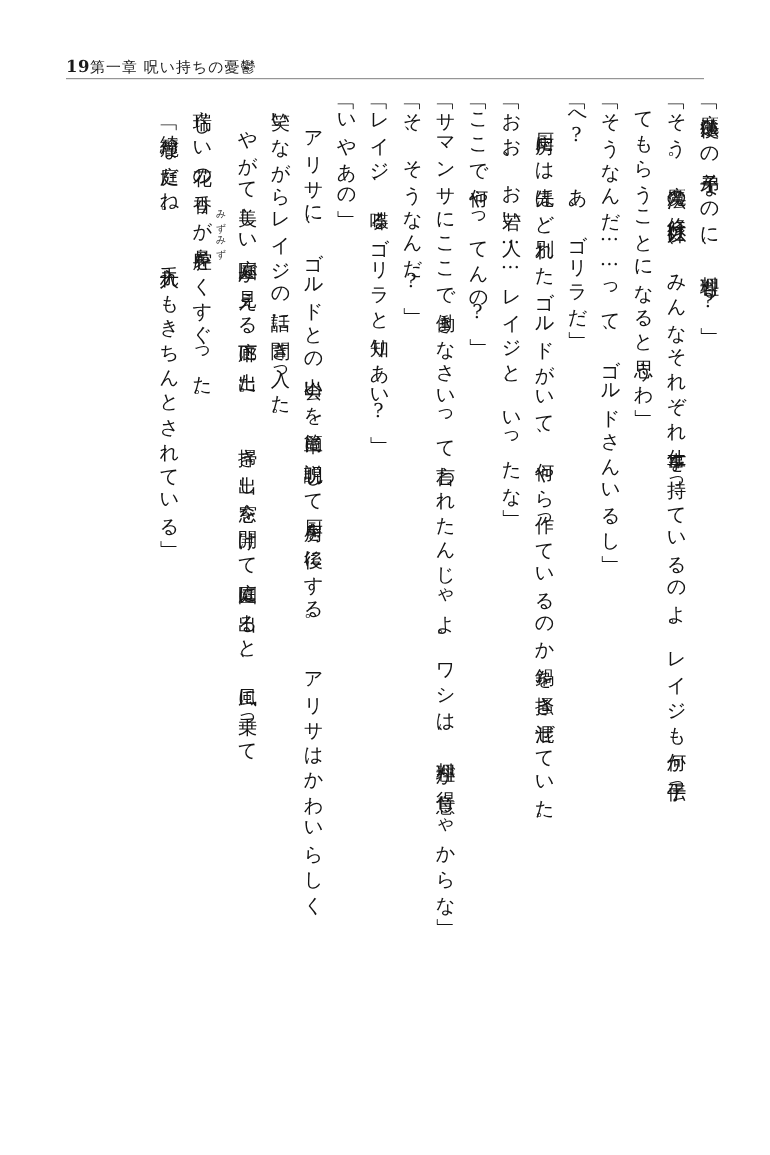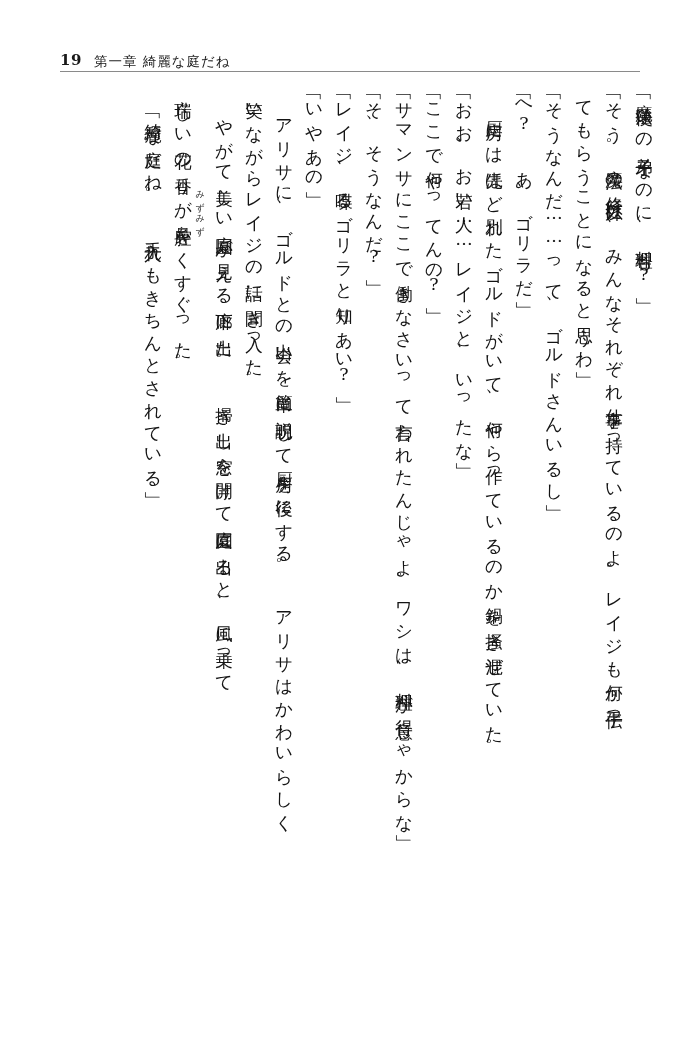--- a/index.html
+++ b/index.html
@@ -21,21 +21,20 @@
 
   
   #header {
     position: absolute;
     top: 42px;
     left: 60px;
     right: 60px;
     height: 26px;
     display: flex;
     align-items: flex-end;
-    gap: 12px;
     border-bottom: 1px solid #8a8a8a;
     padding-bottom: 3px;
   }
   #header .page-num {
     font-family: "DejaVu Serif", "Liberation Serif", serif;
     font-weight: bold;
     font-size: 15px;
     letter-spacing: 0.5px;
     line-height: 1;
   }
@@ -95,21 +94,21 @@
     margin-right: -2px;
   }
 </style>
 </head>
 <body>
 
 <div id="page">
 
   <div id="header">
     <span class="page-num">19</span>
-    <span class="chapter">第一章 綺麗な庭だね</span>
+    <span class="chapter">第一章 呪い持ちの憂鬱</span>
   </div>
 
   <div id="body-area">
     <div class="column">「魔法使いの弟子なのに、料理も?」</div>
     <div class="column">「そう。魔法の修行以外に、みんなそれぞれ仕事を持っているのよ。レイジも何か手伝っ</div>
     <div class="column">てもらうことになると思うわ」</div>
     <div class="column">「そうなんだ……って、ゴルドさんいるし」</div>
     <div class="column">「へ? あ、ゴリラだ」</div>
     <div class="column indent">厨房には先ほど別れたゴルドがいて、何やら作っているのか鍋を掻き混ぜていた。</div>
     <div class="column">「おお、お若い人……レイジと、いったな」</div>

